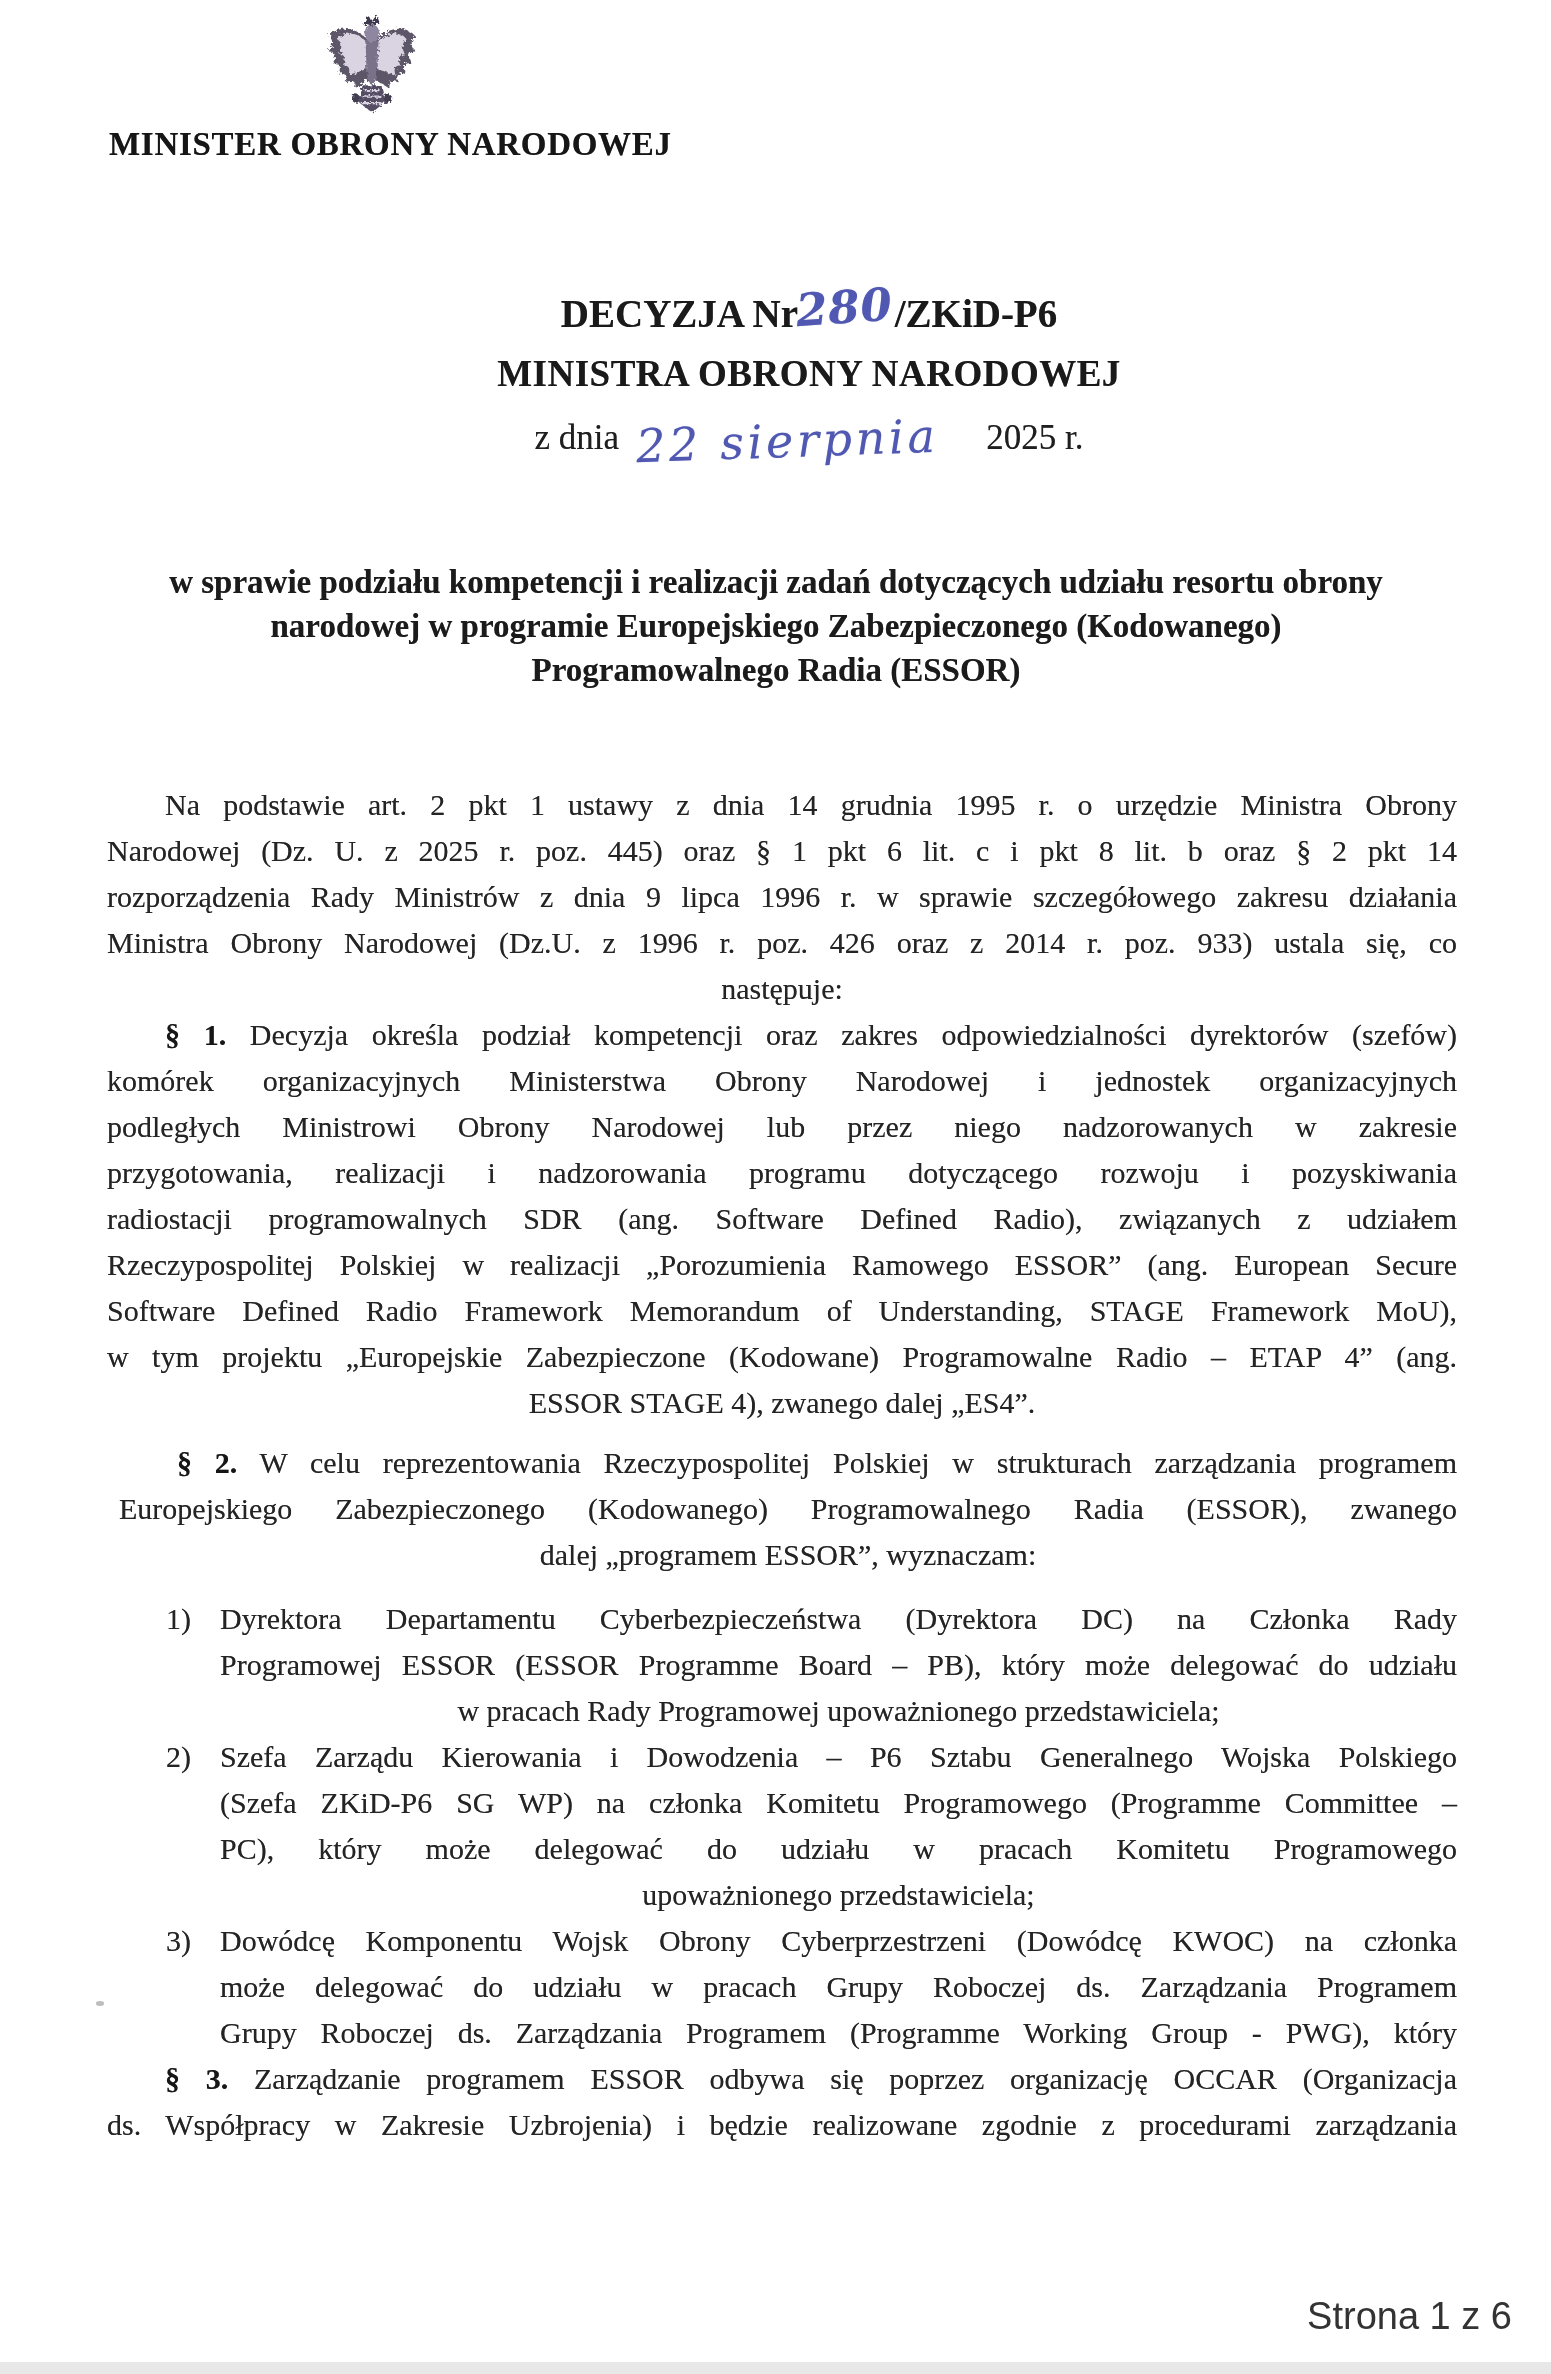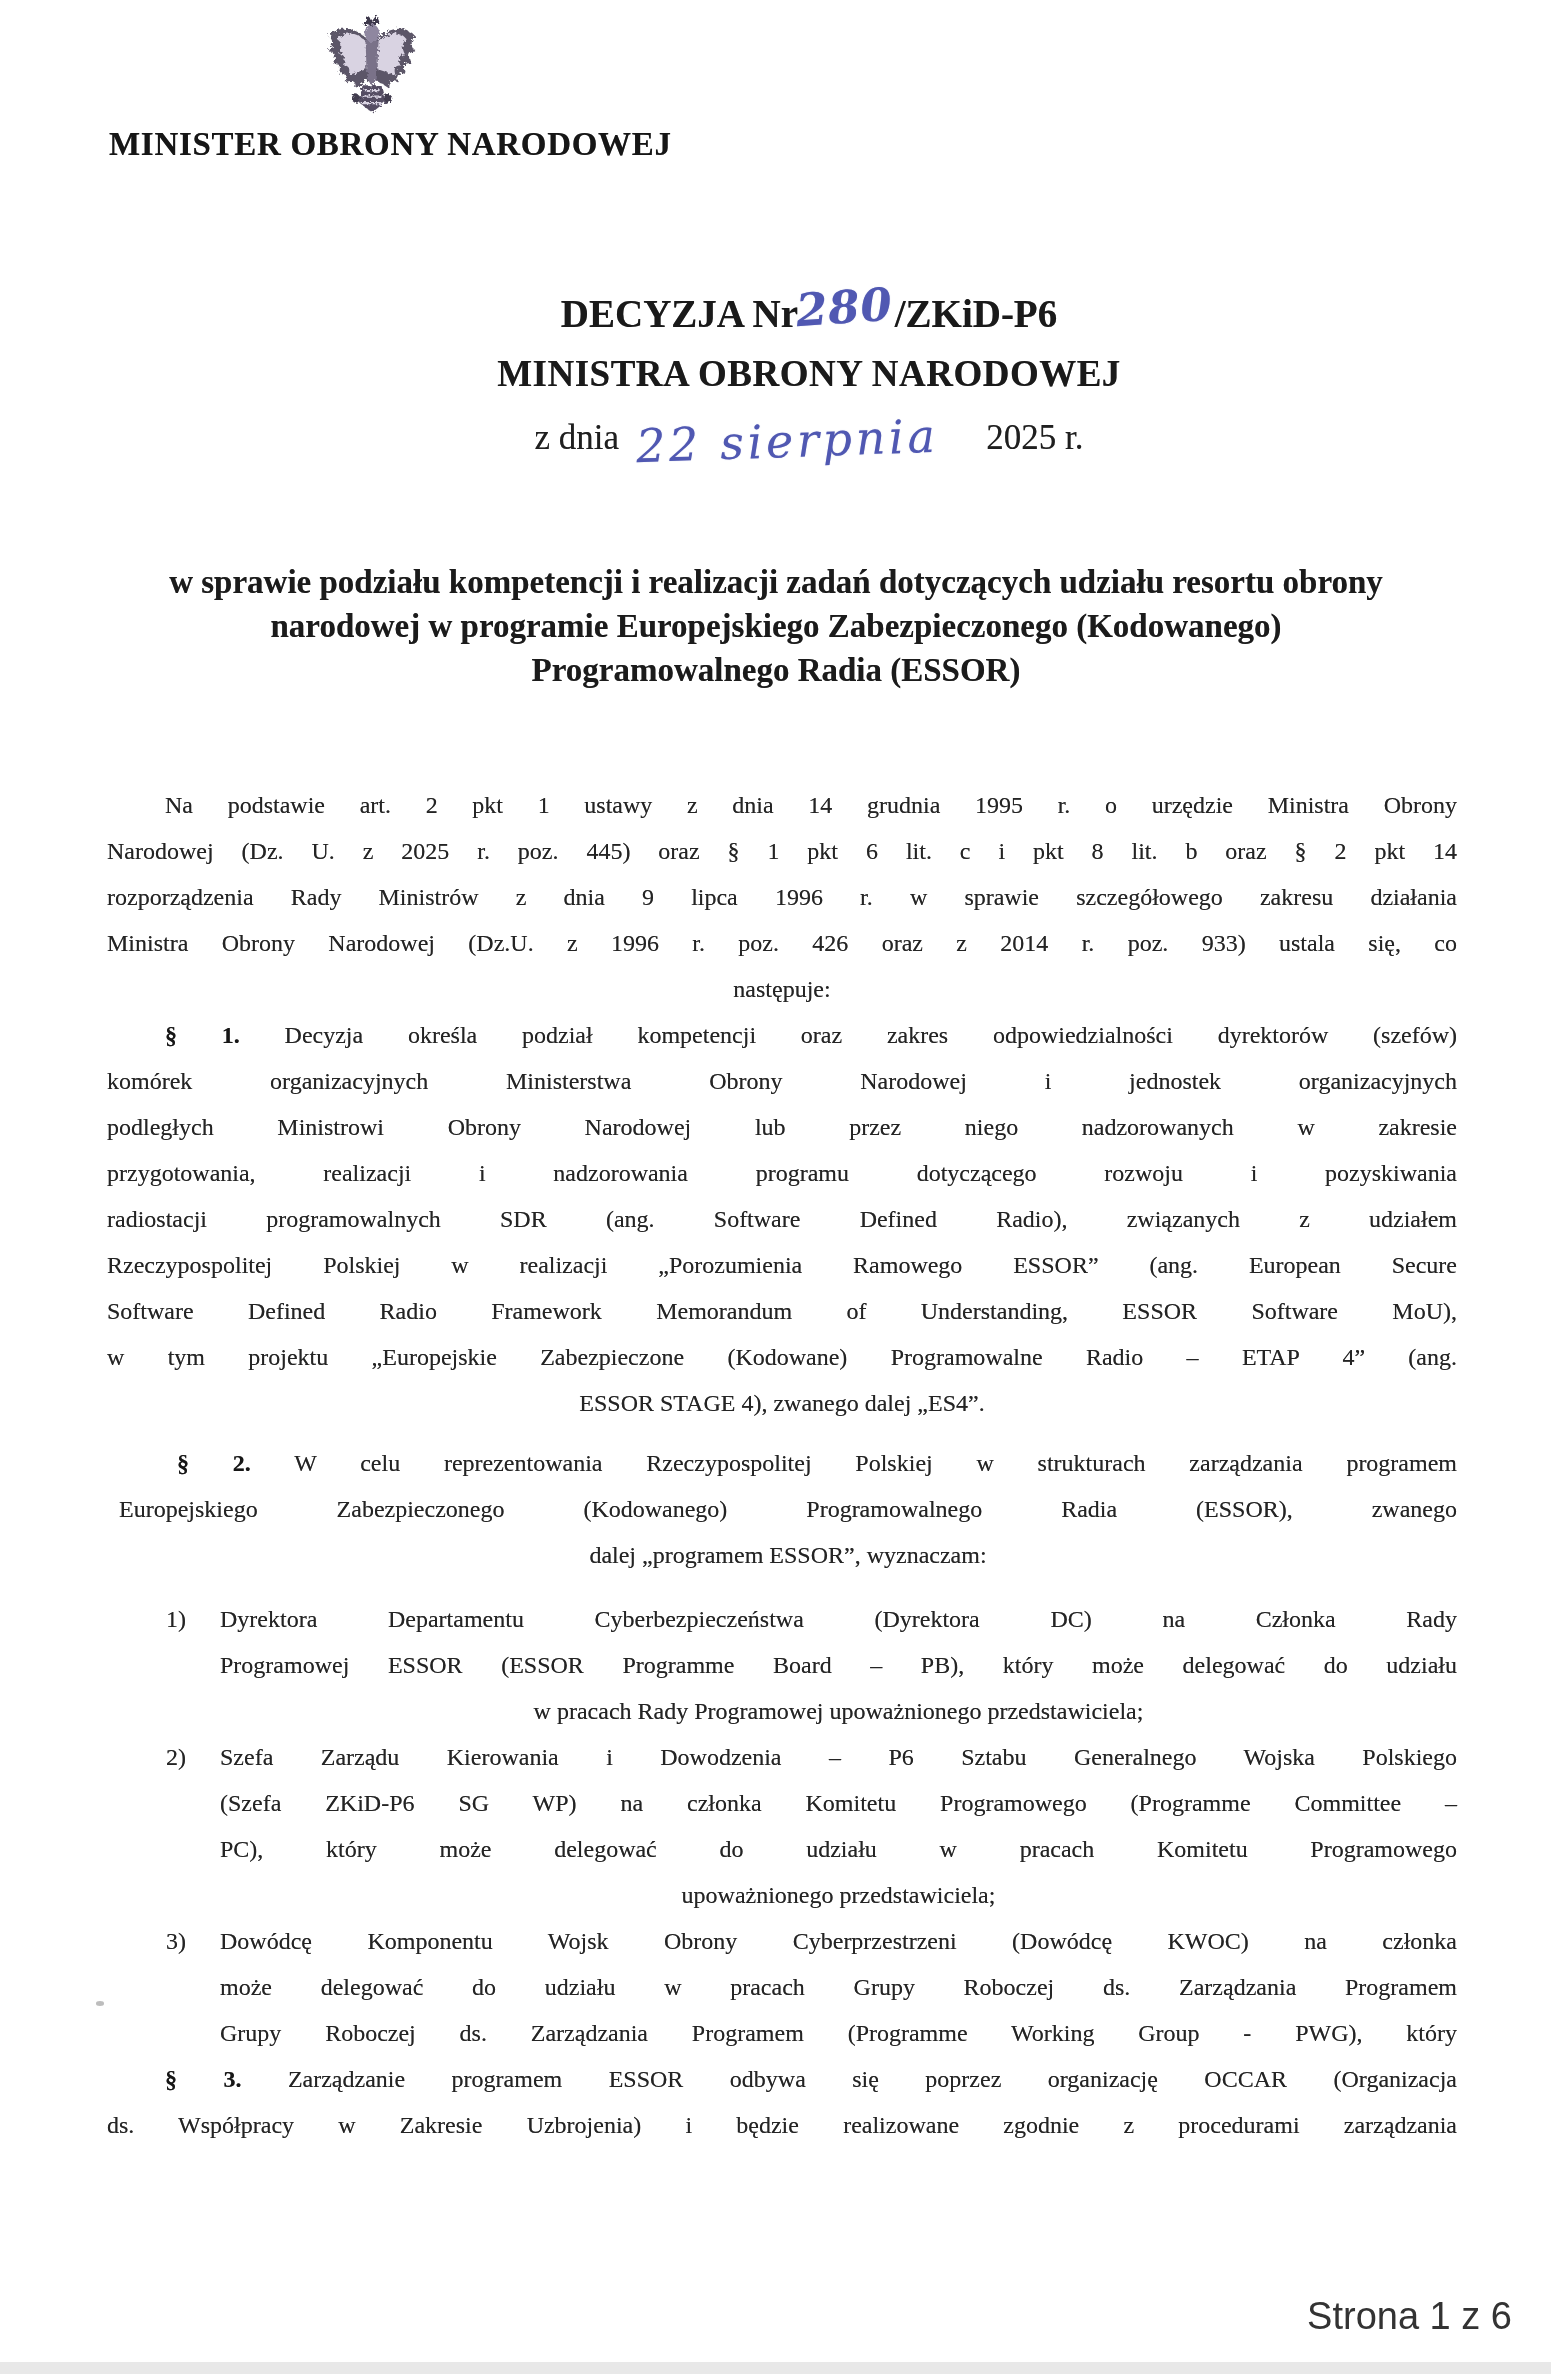--- a/index.html
+++ b/index.html
@@ -49,21 +49,21 @@
 
   
   .subject{
     position:absolute;left:0;top:560px;width:1552px;
     text-align:center;font-size:33px;font-weight:bold;line-height:44px;color:#1b1b1b;
   }
 
   
   .body{
     position:absolute;left:107px;top:782px;width:1350px;
-    font-size:24px;line-height:46px;color:#242424;
+    font-size:30px;line-height:46px;color:#242424;
   }
   .body .line{min-height:46px;}
   .jl{text-align:justify;text-align-last:justify;}
   .el{text-align:center;}
   .first{text-indent:58px;}
   .lead{font-weight:bold;color:#161616;}
   .para{margin:0;}
   .p1{margin-top:0;}
   .p2{margin-top:14px;margin-left:12px;}
   .p3{margin-top:0;}
@@ -146,21 +146,21 @@
     <div class="para p1">
       <div class="line jl first">
         <b class="lead">§ 1.</b>
         <span>Decyzja określa podział kompetencji oraz zakres odpowiedzialności dyrektorów (szefów)</span>
       </div>
       <div class="line jl">komórek organizacyjnych Ministerstwa Obrony Narodowej i jednostek organizacyjnych</div>
       <div class="line jl">podległych Ministrowi Obrony Narodowej lub przez niego nadzorowanych w zakresie</div>
       <div class="line jl">przygotowania, realizacji i nadzorowania programu dotyczącego rozwoju i pozyskiwania</div>
       <div class="line jl">radiostacji programowalnych SDR (ang. Software Defined Radio), związanych z udziałem</div>
       <div class="line jl">Rzeczypospolitej Polskiej w realizacji „Porozumienia Ramowego ESSOR” (ang. European Secure</div>
-      <div class="line jl">Software Defined Radio Framework Memorandum of Understanding, ESSOR Software MoU),</div>
+      <div class="line jl">Software Defined Radio Framework Memorandum of Understanding, STAGE Framework MoU),</div>
       <div class="line jl">w tym projektu „Europejskie Zabezpieczone (Kodowane) Programowalne Radio – ETAP 4” (ang.</div>
       <div class="line el">ESSOR STAGE 4), zwanego dalej „ES4”.</div>
     </div>
 
     <div class="para p2">
       <div class="line jl first">
         <b class="lead">§ 2.</b>
         <span>W celu reprezentowania Rzeczypospolitej Polskiej w strukturach zarządzania programem</span>
       </div>
       <div class="line jl">Europejskiego Zabezpieczonego (Kodowanego) Programowalnego Radia (ESSOR), zwanego</div>

